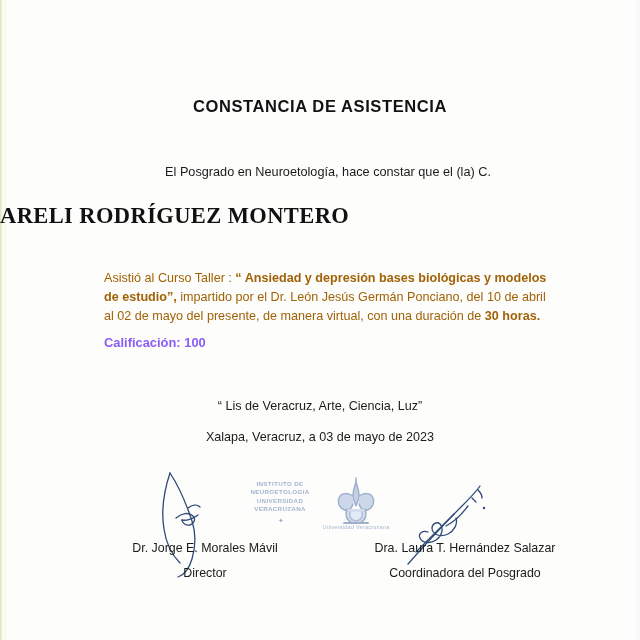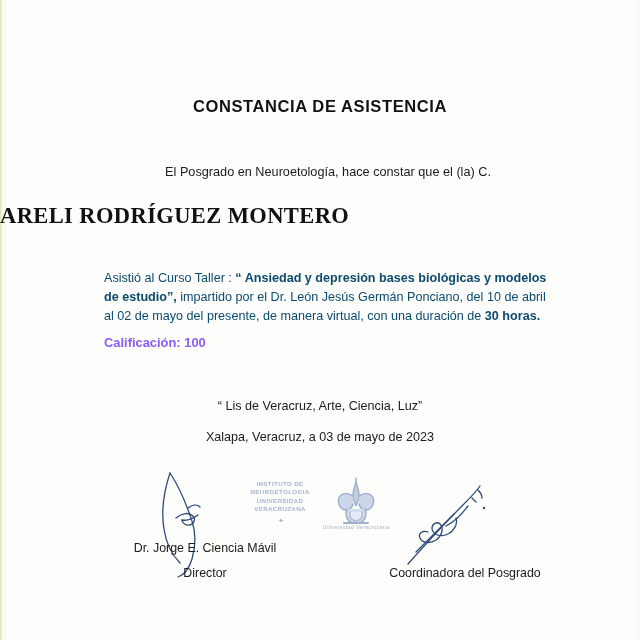--- a/index.html
+++ b/index.html
@@ -71,21 +71,21 @@
   }
 
   .body-par {
     position: absolute;
     left: 104px;
     width: 448px;
     top: 269px;
     font-size: 12.6px;
     line-height: 19.2px;
     text-align: left;
-    color: #0c4a6e;
+    color: #a16207;
   }
   .body-par b { font-weight: bold; }
 
   .grade {
     position: absolute;
     left: 104px;
     top: 335px;
     font-size: 12.9px;
     font-weight: bold;
     color: #8b5cf6;
@@ -253,18 +253,19 @@
         <path d="M16 84 C28 72 42 58 54 46"></path>
         <path d="M28 64 C22 62 18 66 20 70 C22 75 30 76 36 72 C42 68 44 60 40 56 C37 53 32 56 32 60 C32 66 40 70 48 66 C54 63 58 56 56 50"></path>
         <path d="M46 58 C54 54 62 46 68 38"></path>
         <path d="M72 30 L76 34"></path>
         <path d="M78 22 C80 24 82 26 82 30"></path>
         <circle cx="84" cy="40" r="1.2" fill="#2f4a78" stroke="none"></circle>
       </g>
     </svg>
   </div>
 
-  <div class="signer signer-left">Dr. Jorge E. Ciencia Mávil</div>
+  <div class="signer signer-left">Dr. Jorge E. Morales Mávil</div>
   <div class="role role-left">Director</div>
 
+  <div class="signer signer-right">Dra. Laura T. Hernández Salazar</div>
   <div class="role role-right">Coordinadora del Posgrado</div>
 
 </div>
 
 </body></html>

